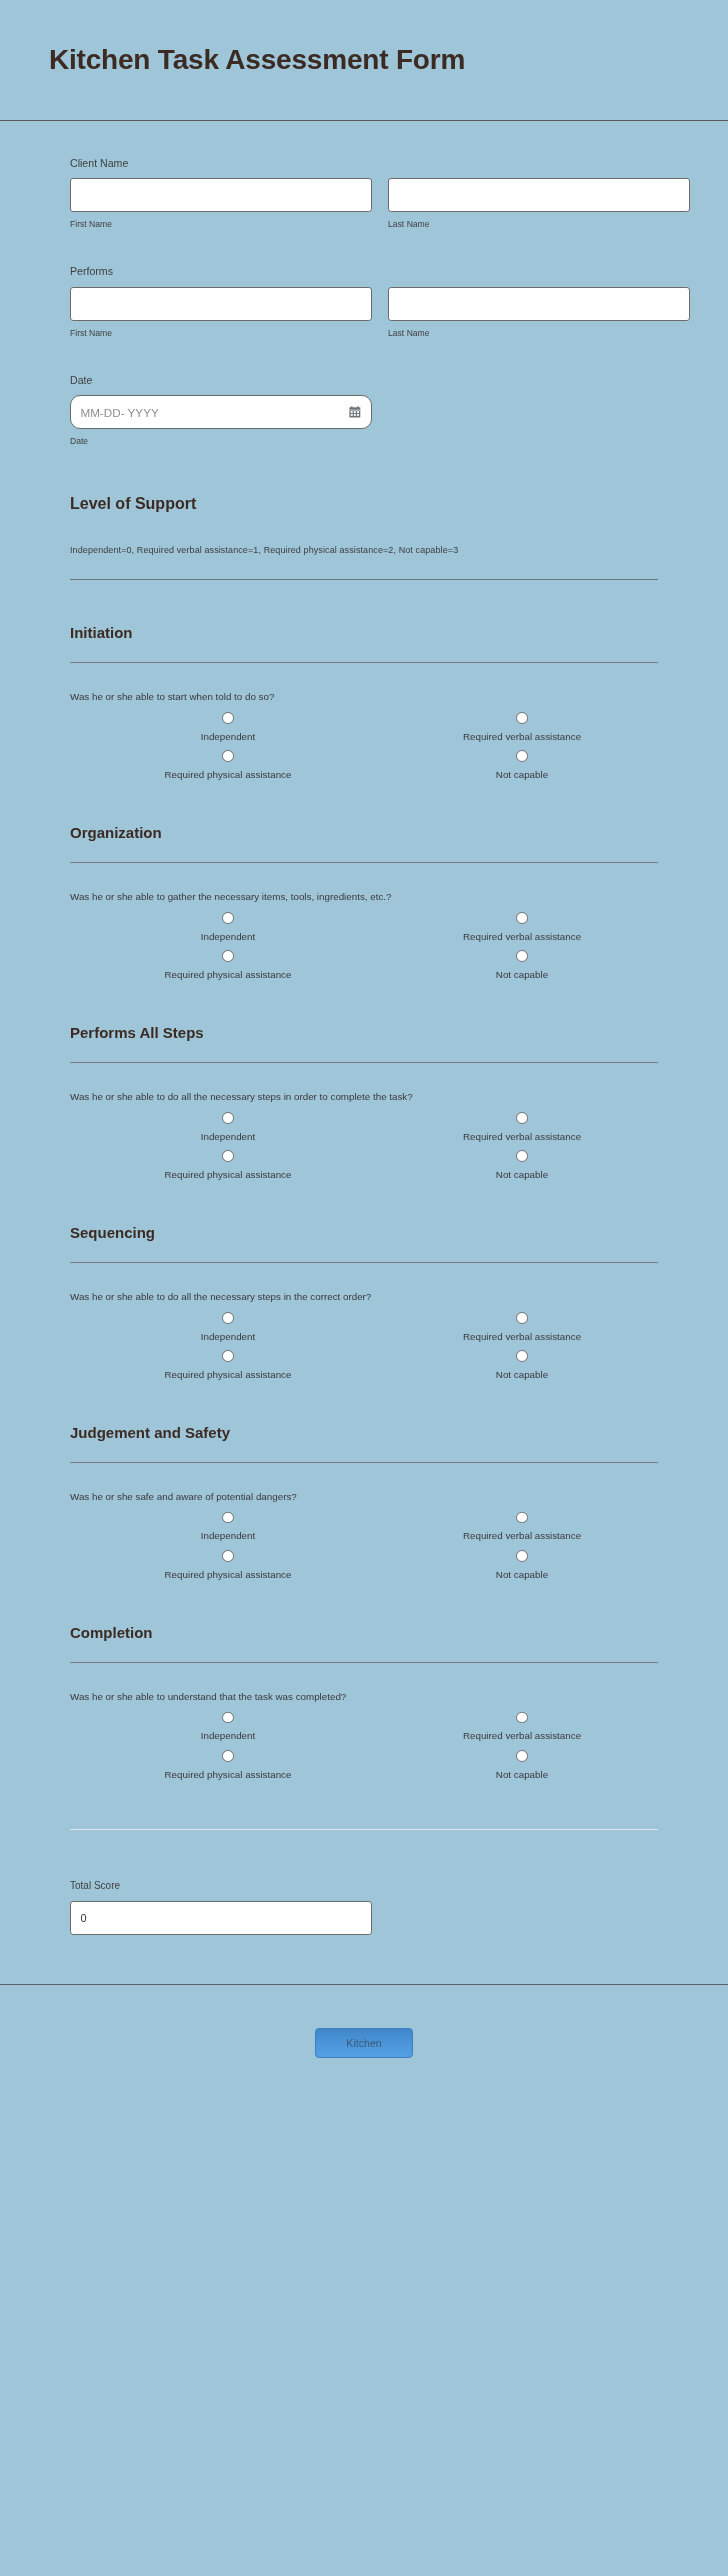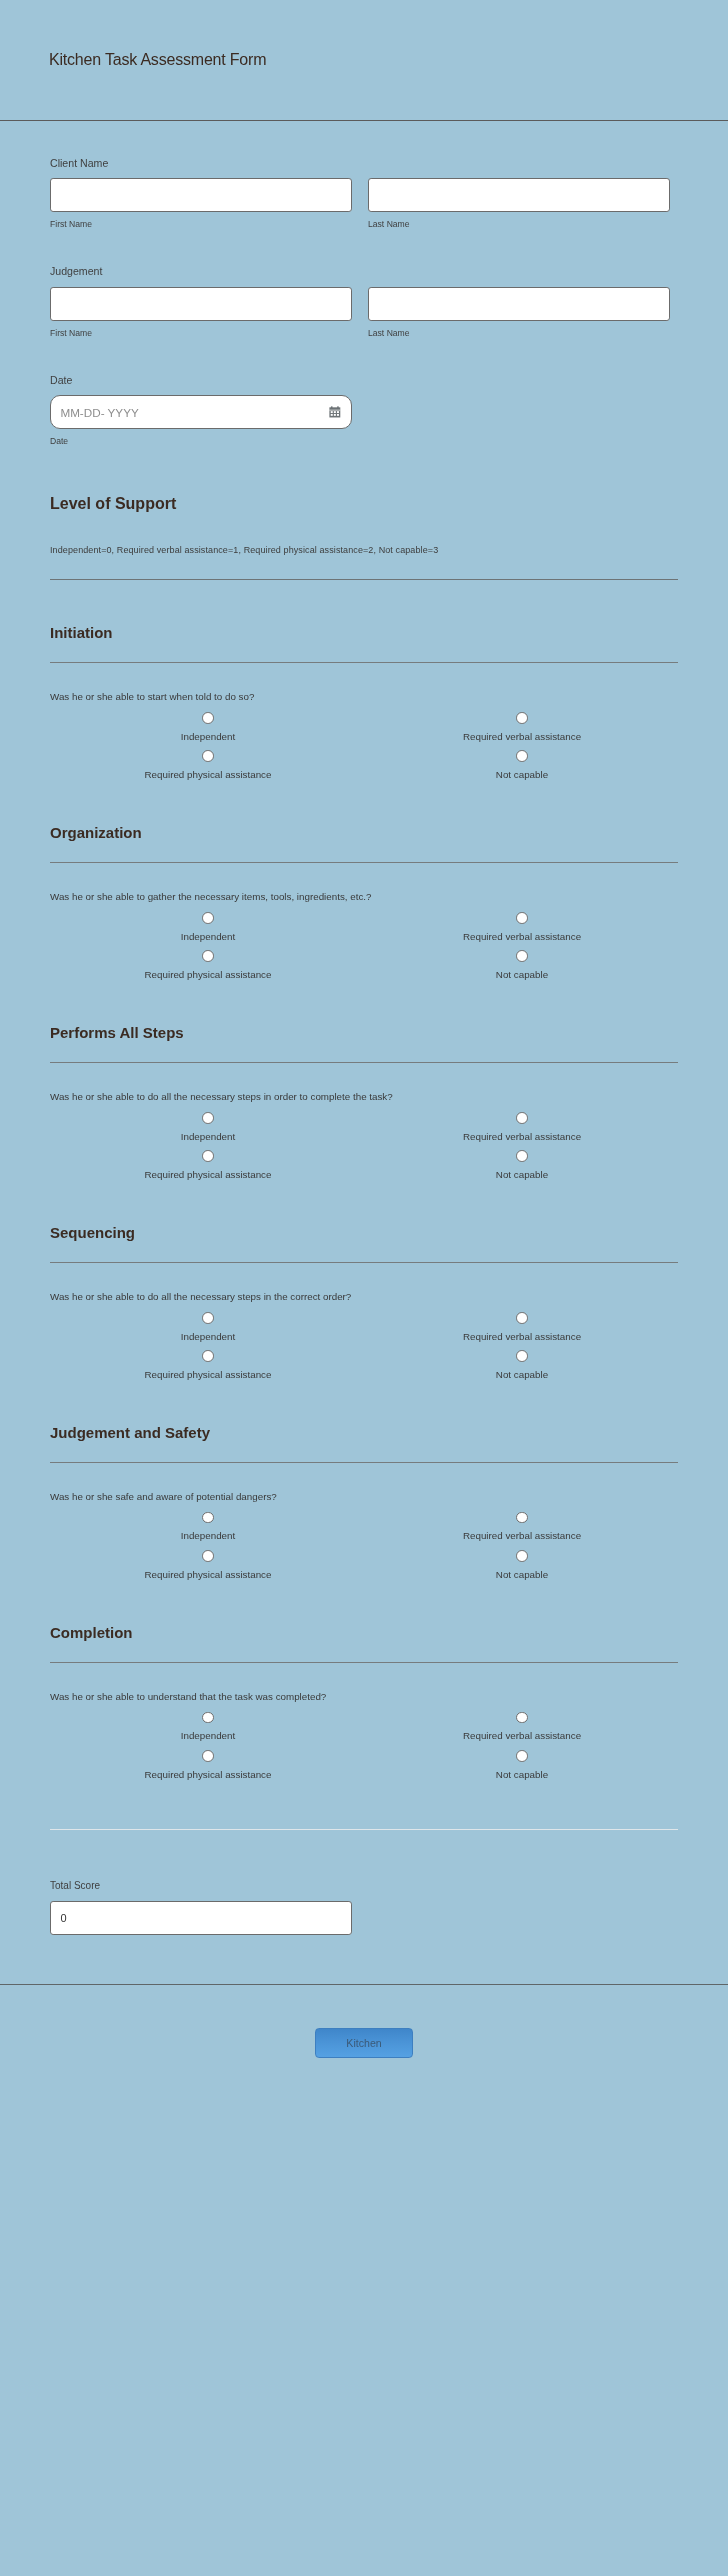--- a/index.html
+++ b/index.html
@@ -15,28 +15,28 @@
 
   
   .form-header {
     height: 121px;
     border-bottom: 0.8px solid #5b5b5b;
     display: flex;
     align-items: center;
     padding-left: 49px;
   }
   .form-title {
-    font-size: 16px;
-    font-weight: normal;
+    font-size: 28px;
+    font-weight: bold;
     color: #3b2b22;
     letter-spacing: -0.2px;
   }
 
   
-  .body-wrap { padding: 0 50px; }
+  .body-wrap { padding: 0 70px; }
 
   .field-block { padding-top: 36px; }
   .field-label {
     font-size: 10.6px;
     color: #3f3f3f;
     margin-bottom: 9.4px;
   }
   .inputs-row {
     display: flex;
     gap: 16px;
@@ -217,21 +217,21 @@
         <div class="sub-label">First  Name</div>
       </div>
       <div class="input-col">
         <input class="text-input" type="text" value="" style="">
         <div class="sub-label">Last  Name</div>
       </div>
     </div>
   </div>
 
   <div class="field-block">
-    <div class="field-label">Judgement</div>
+    <div class="field-label">Performs</div>
     <div class="inputs-row">
       <div class="input-col">
         <input class="text-input" type="text" value="" style="">
         <div class="sub-label">First  Name</div>
       </div>
       <div class="input-col">
         <input class="text-input" type="text" value="" style="">
         <div class="sub-label">Last  Name</div>
       </div>
     </div>

